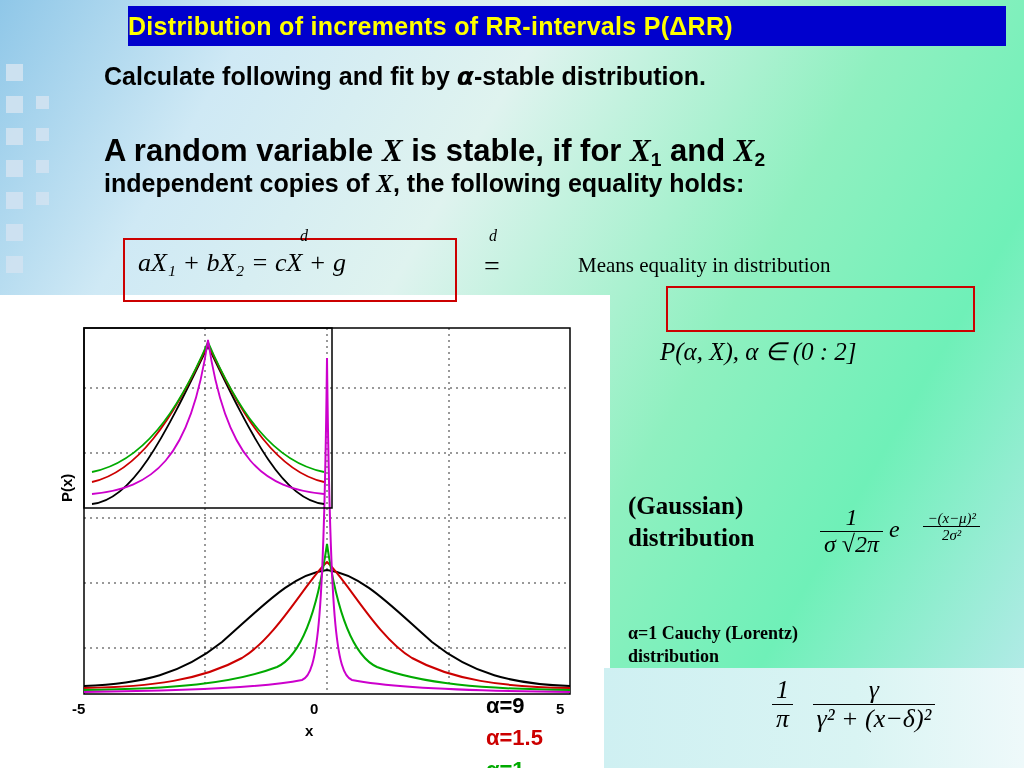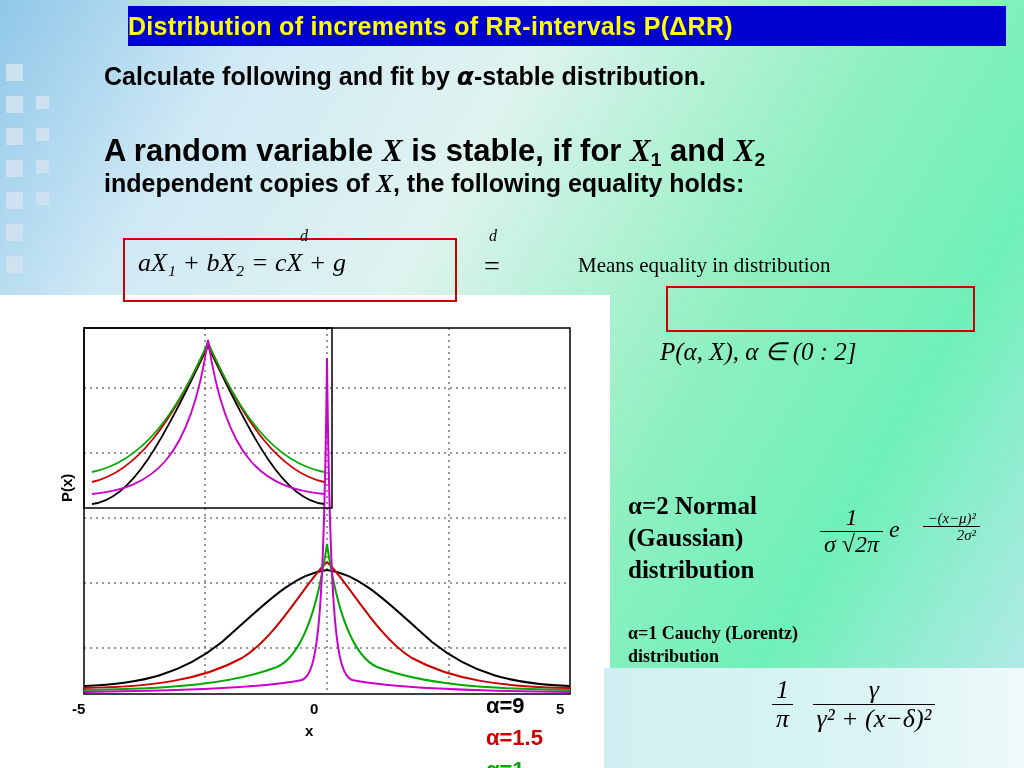--- a/index.html
+++ b/index.html
@@ -199,21 +199,21 @@
     font-size: 24px;
     font-style: italic;
   }
   .frac {
     display: inline-block;
     text-align: center;
     vertical-align: middle;
     line-height: 1.08;
   }
   .frac .num { display: block; padding: 0 4px; }
-  .frac .den { display: block; border-top: 1.5px solid #000; padding: 0 4px; text-align: right; }
+  .frac .den { display: block; border-top: 1.5px solid #000; padding: 0 4px; }
   .cauchy-block {
     position: absolute;
     left: 628px;
     top: 622px;
     font-family: "Liberation Serif", serif;
     font-weight: bold;
     font-size: 18px;
     line-height: 1.28;
     color: #000;
   }
@@ -311,21 +311,20 @@
   <div class="eq-eqsign">=</div>
   <div class="means-text">Means equality in distribution</div>
 
   <div class="pbox"></div>
   <div class="pbox-text">P(α, X),    α ∈ (0 : 2]</div>
 
   <div class="stab-note">
   </div>
 
   <div class="normal-block">
-    <div>α=2 Normal</div>
     <div>(Gaussian)</div>
     <div>distribution</div>
   </div>
 
   <div class="gauss-formula">
     <span class="frac">
       <span class="num">1</span>
       <span class="den">σ √2π</span>
     </span>
     <span>e</span><sup class="s" style="font-style:italic;">

